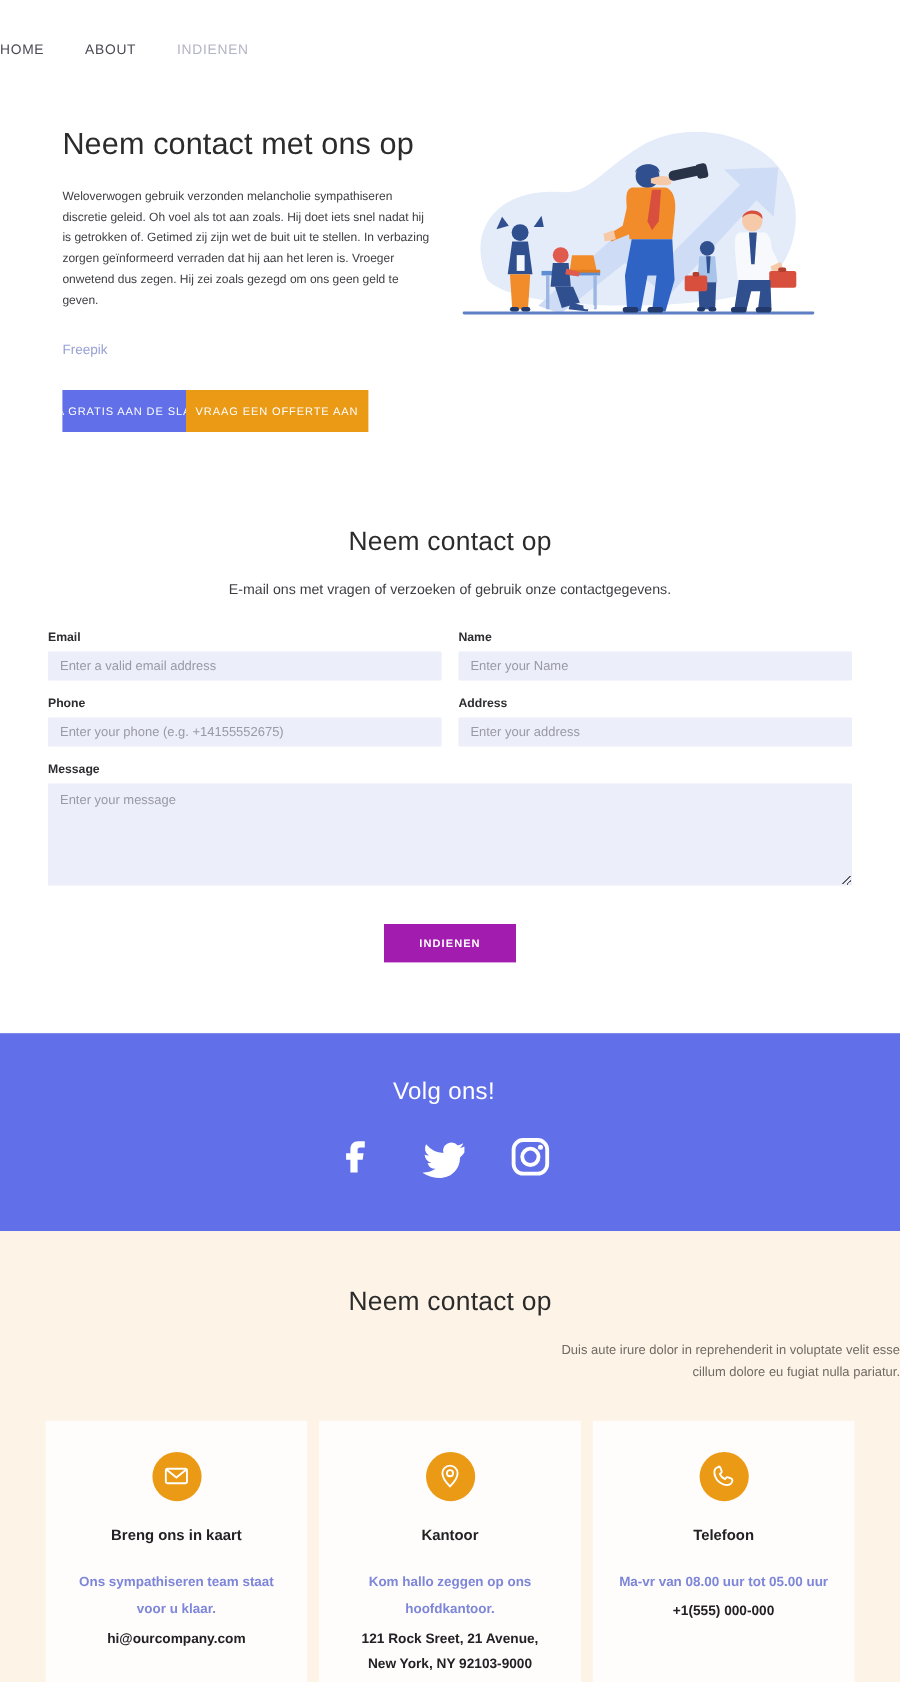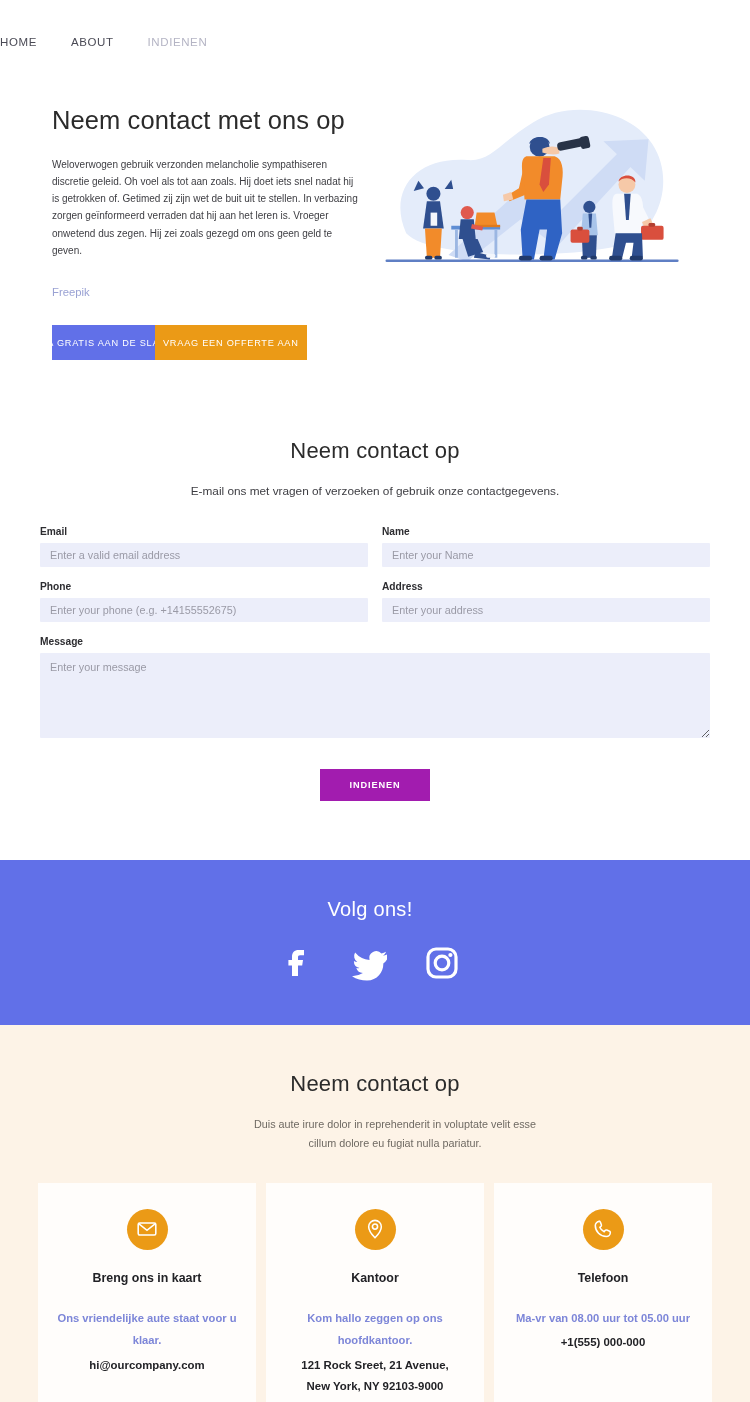--- a/index.html
+++ b/index.html
@@ -76,21 +76,21 @@
 
   
   .social { background: #6170e8; margin-top: 59px; padding: 38px 10px 42px 0; text-align: center; }
   .social-title { color: #fff; font-size: 20px; font-weight: 400; letter-spacing: 0.3px; }
   .social-icons { display: flex; justify-content: center; align-items: center; gap: 32px; margin-top: 22px; }
   .sicon { width: 40px; height: 40px; cursor: pointer; display:block; }
 
   
   .cards-sec { background: #fdf3e7; padding: 46px 0 0 0; }
   .cards-heading { text-align: center; font-size: 22px; font-weight: 400; color: #2b2b2b; letter-spacing: 0.2px; }
-  .cards-sub { text-align: center; font-size: 10.8px; color: #6f6a63; margin-top: 18px; line-height: 1.75; margin-left: 40px; }
+  .cards-sub { text-align: right; font-size: 10.8px; color: #6f6a63; margin-top: 18px; line-height: 1.75; margin-left: 40px; }
   .cards { display: flex; gap: 10px; padding: 30px 38px 44px 38px; }
   .card { background: #fffdfb; flex: 1; padding: 26px 16px 26px 16px; text-align: center; }
   .card-icon {
     width: 41px; height: 41px; border-radius: 50%; background: #eb9a16;
     margin: 0 auto 20px auto; display: flex; align-items: center; justify-content: center;
   }
   .card-icon svg { width: 22px; height: 22px; display:block; }
   .card-title { font-size: 12.4px; font-weight: 700; color: #222226; line-height: 1.45; }
   .card-note { font-size: 11.2px; color: #7d86d8; margin-top: 19px; line-height: 2.0; font-weight: 600; }
   .card-val { font-size: 11.4px; color: #222226; font-weight: 700; margin-top: 3px; line-height: 1.85; }
@@ -246,21 +246,21 @@
 
     <div class="cards">
       <div class="card">
         <div class="card-icon">
           <svg viewBox="0 0 24 24">
             <rect x="2.4" y="5.4" width="19.2" height="13.2" rx="1.6" fill="none" stroke="#ffffff" stroke-width="1.7"></rect>
             <path d="M3.2 6.4 L12 13.4 L20.8 6.4" fill="none" stroke="#ffffff" stroke-width="1.7" stroke-linecap="round"></path>
           </svg>
         </div>
         <div class="card-title">Breng ons in kaart</div>
-        <div class="card-note">Ons vriendelijke aute staat voor u klaar.</div>
+        <div class="card-note">Ons sympathiseren team staat voor u klaar.</div>
         <div class="card-val">hi@ourcompany.com</div>
       </div>
 
       <div class="card">
         <div class="card-icon">
           <svg viewBox="0 0 24 24">
             <path d="M12 2.6c-3.8 0-6.9 3.1-6.9 6.9 0 5.1 6.9 12 6.9 12s6.9-6.9 6.9-12c0-3.8-3.1-6.9-6.9-6.9z" fill="none" stroke="#ffffff" stroke-width="1.7"></path>
             <circle cx="12" cy="9.4" r="2.8" fill="none" stroke="#ffffff" stroke-width="1.7"></circle>
           </svg>
         </div>

